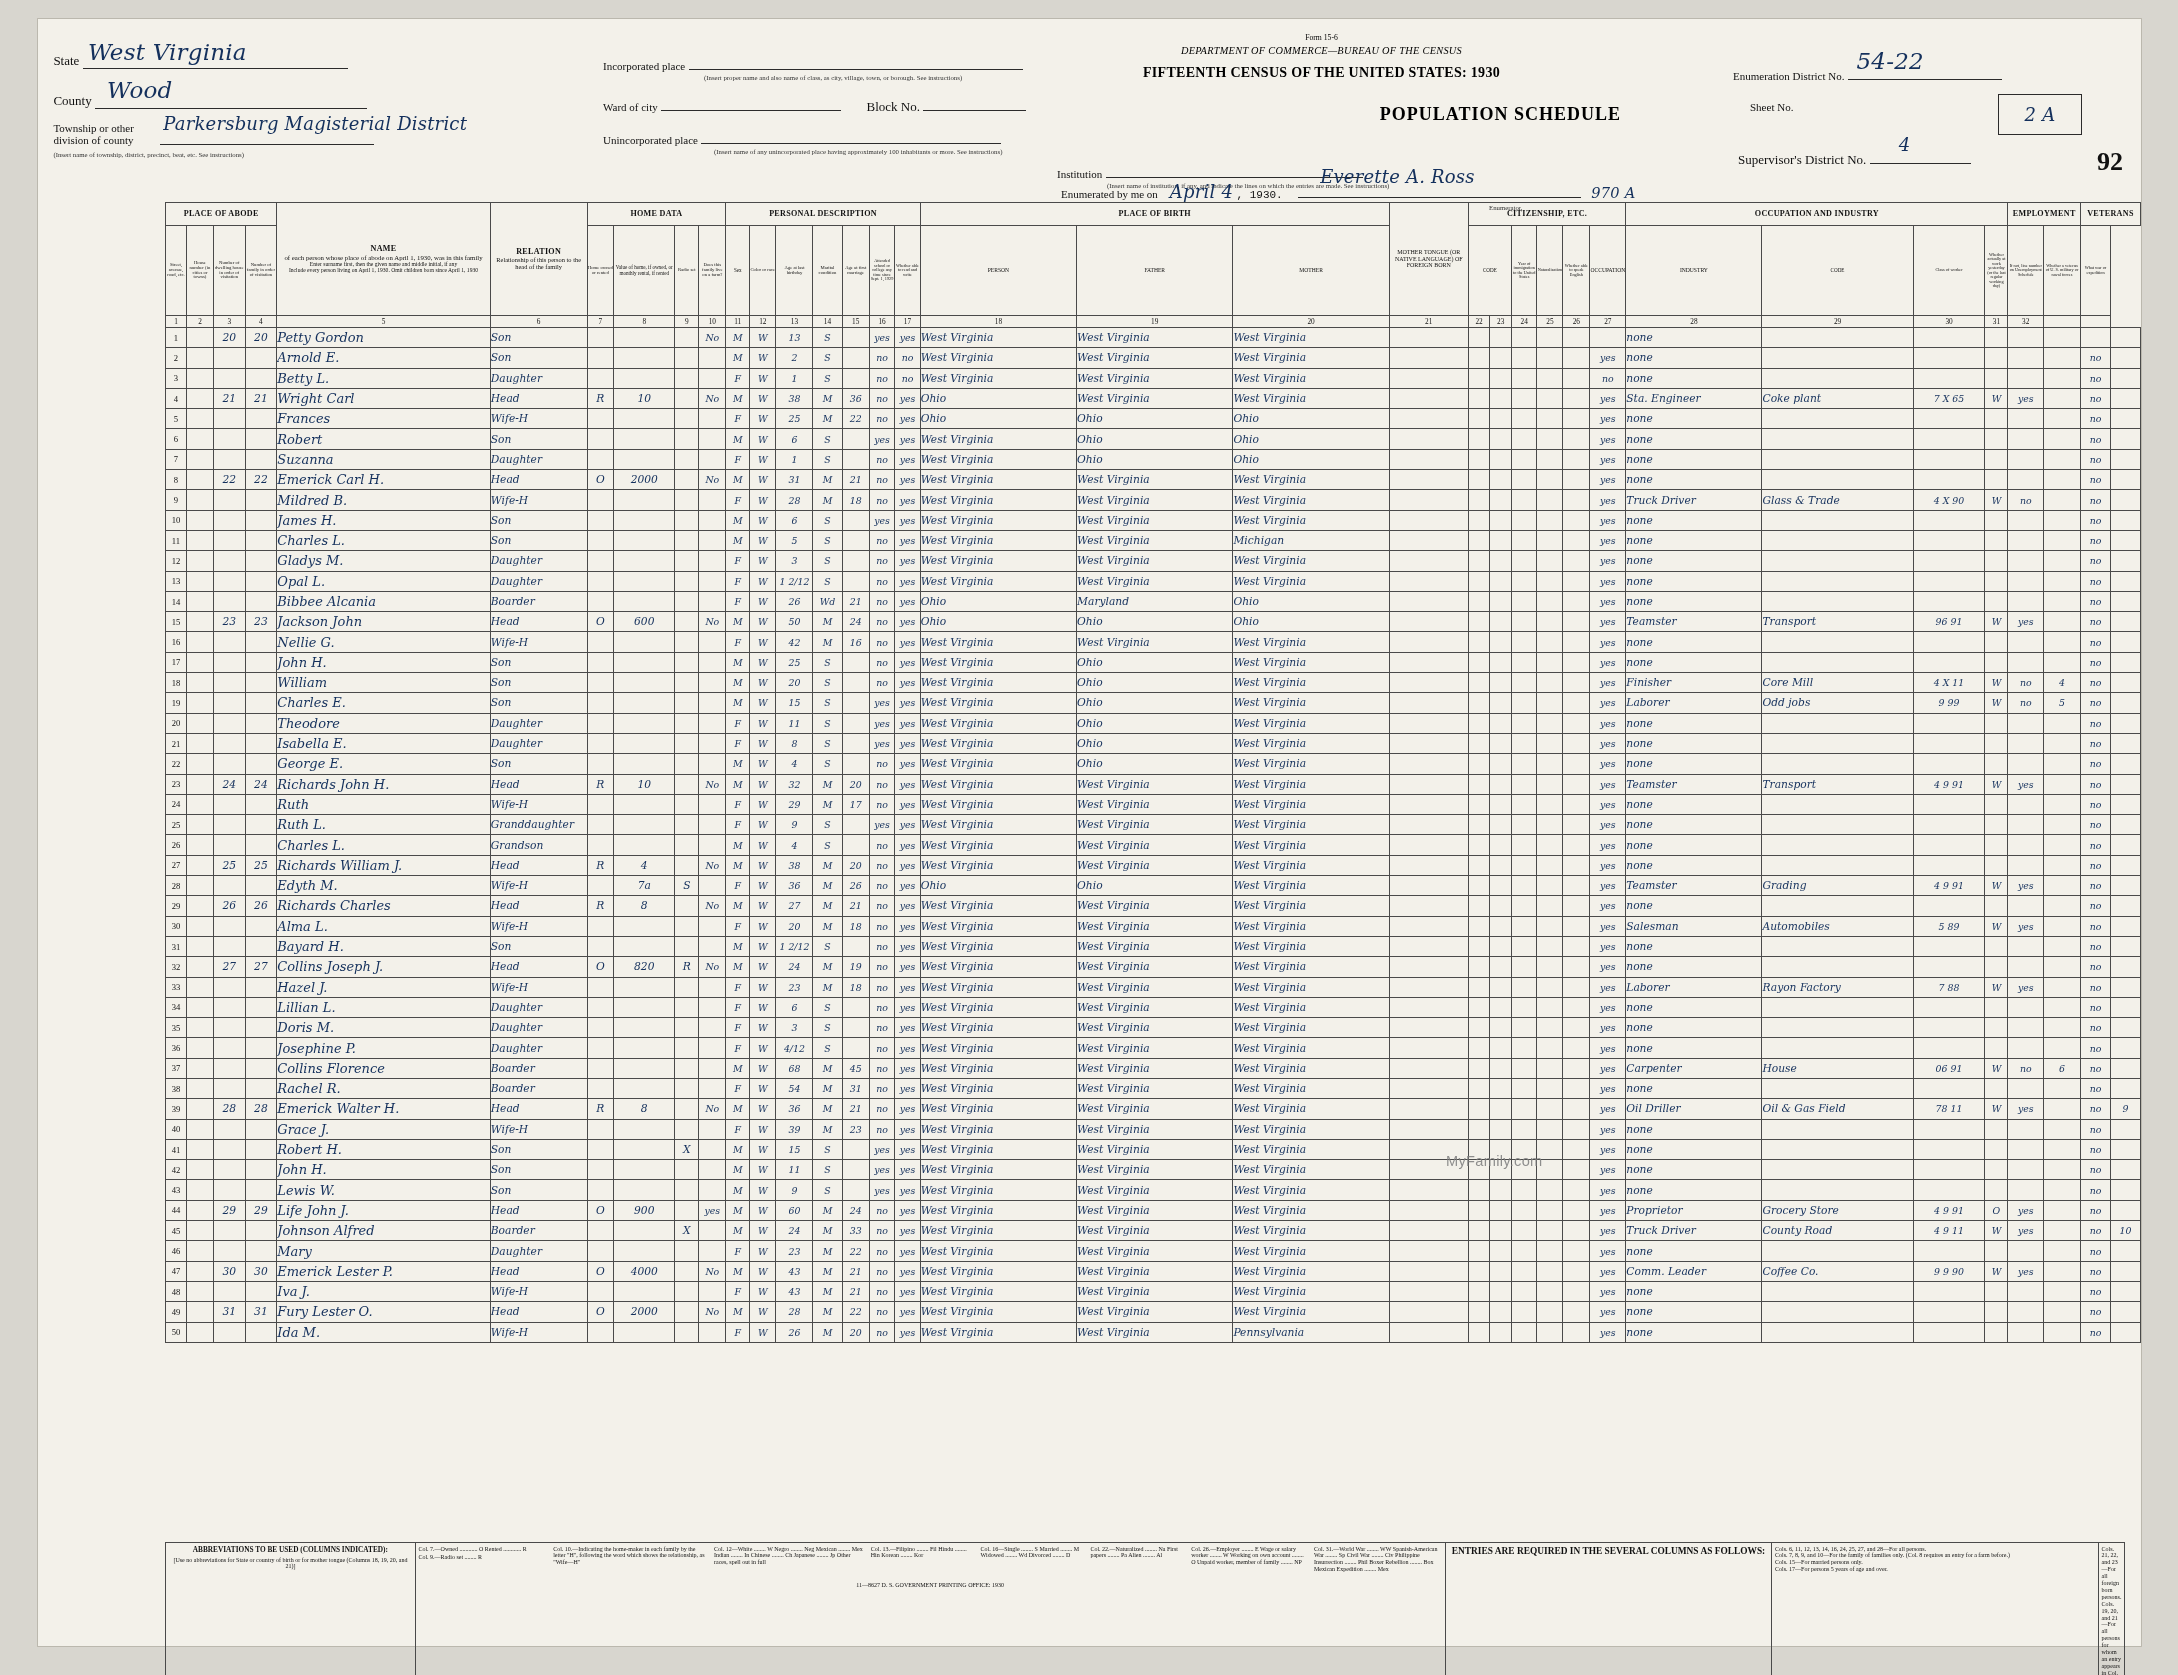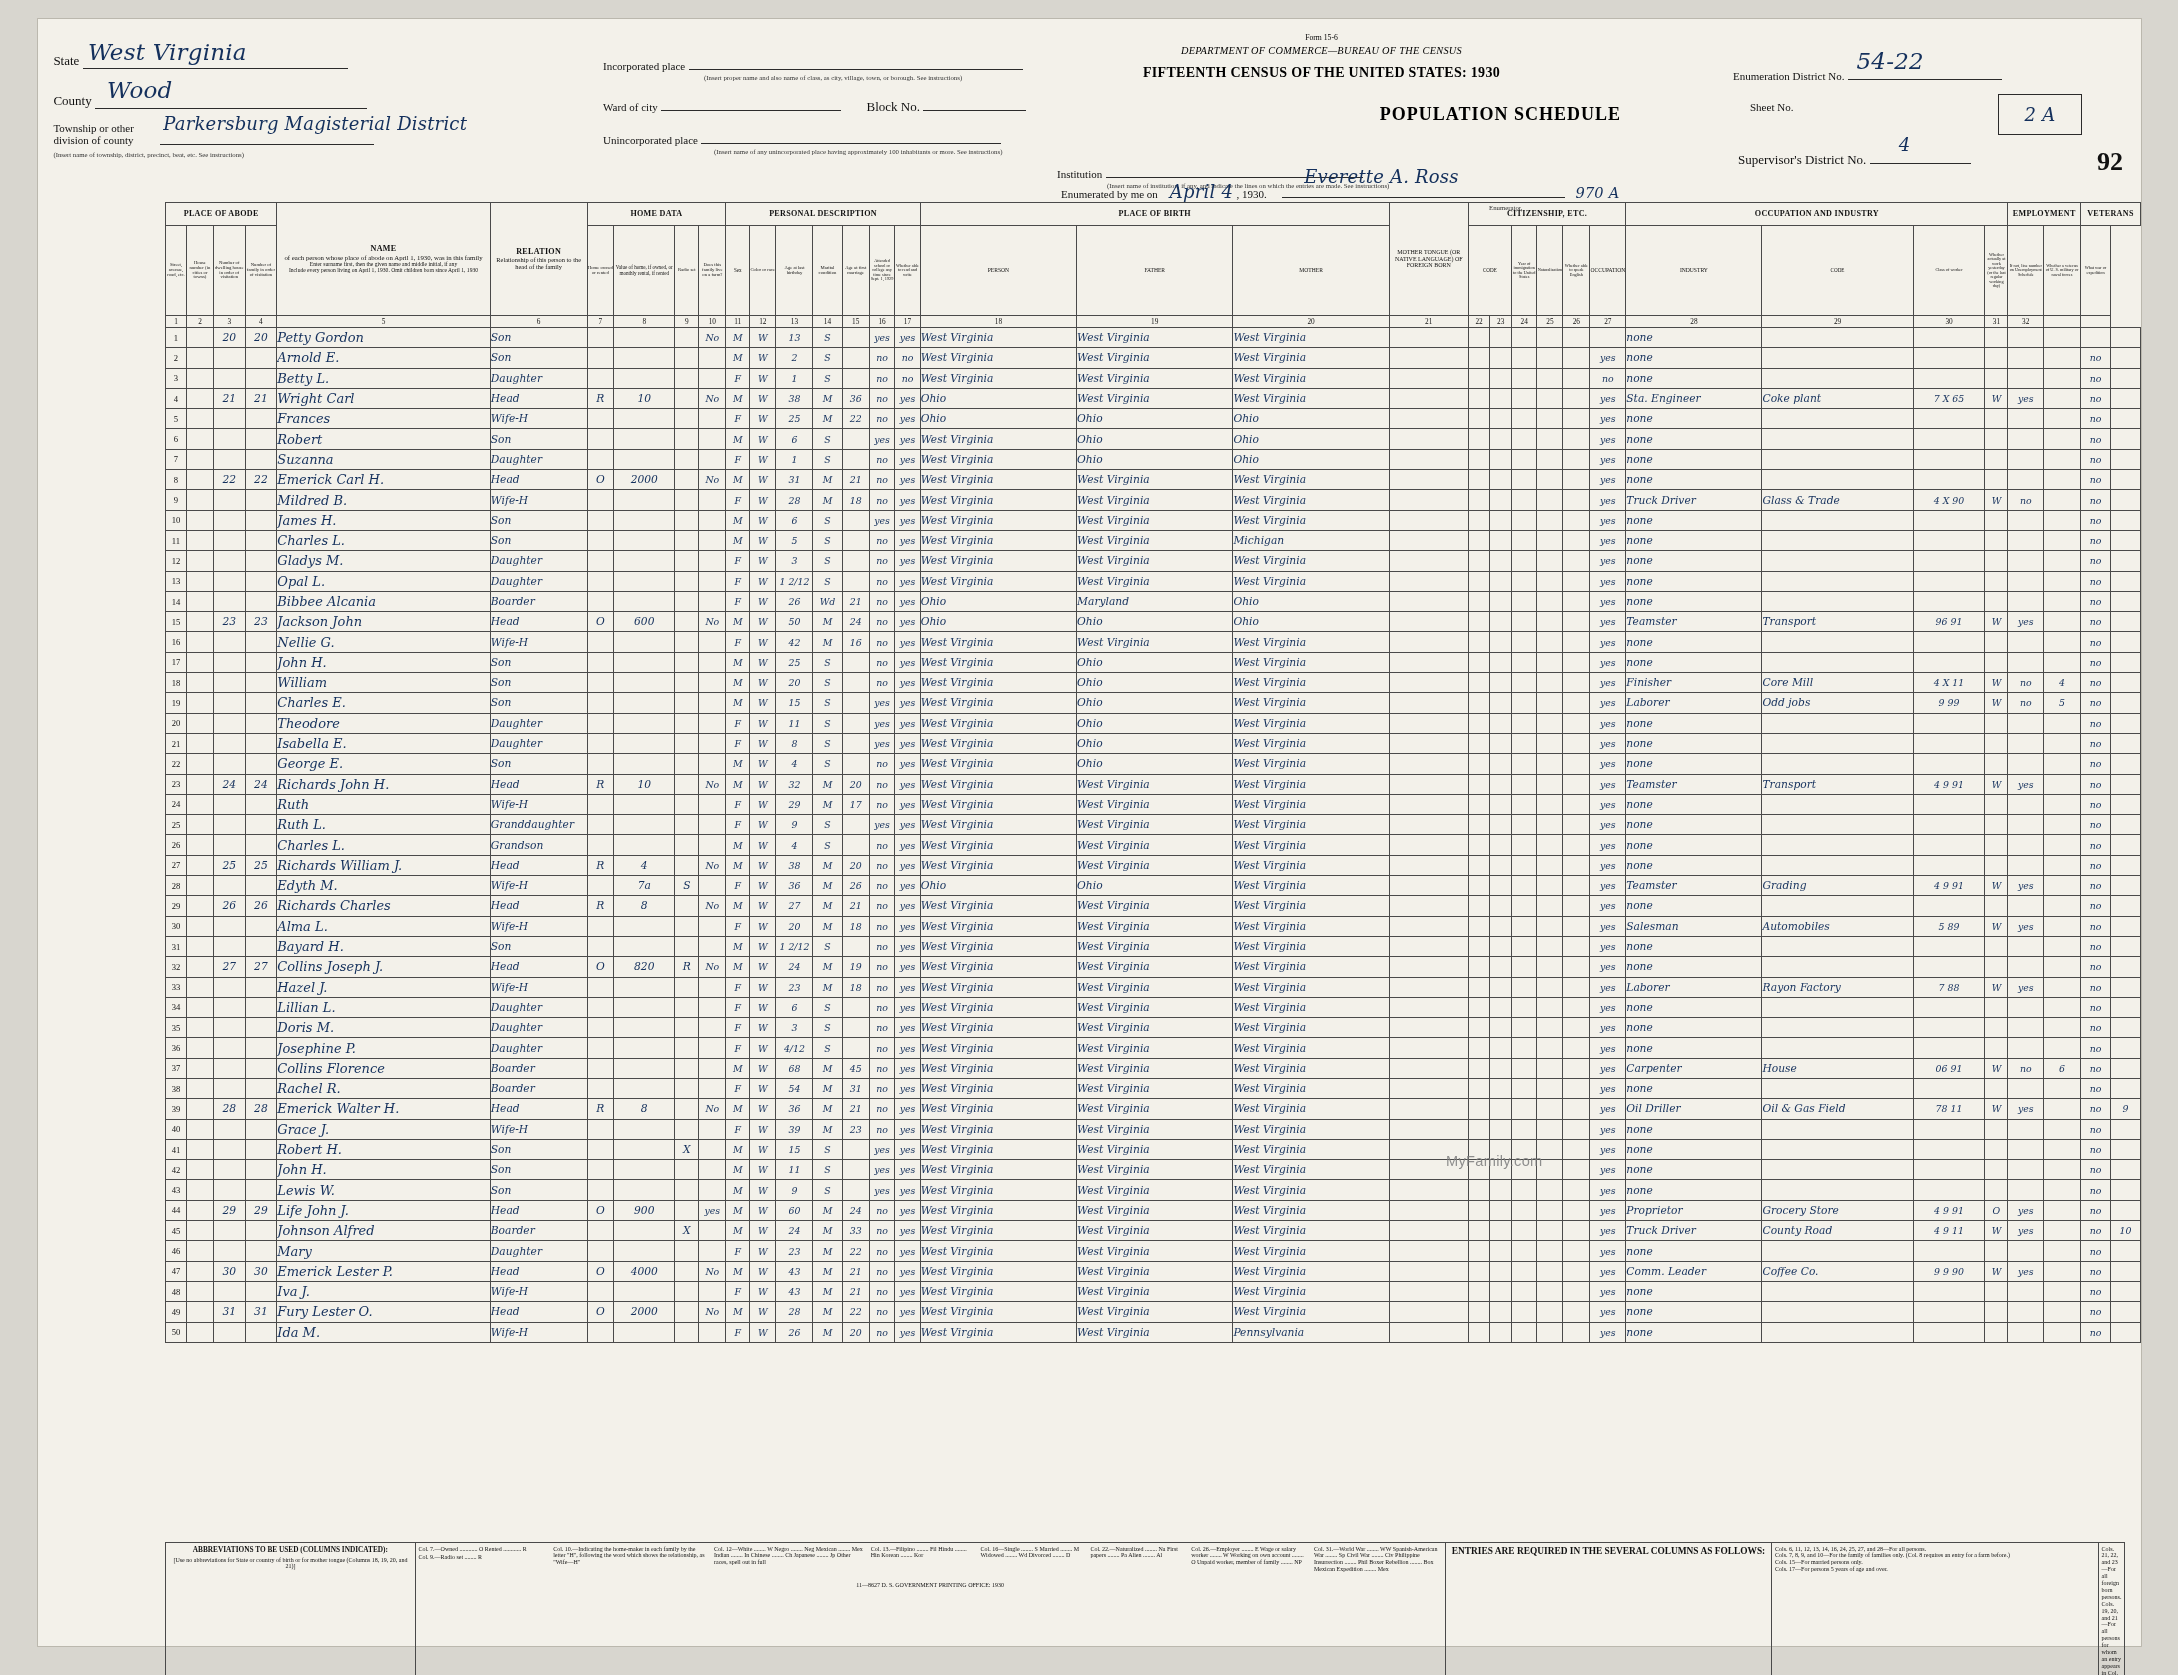--- a/index.html
+++ b/index.html
@@ -138,21 +138,21 @@
         <span class="lbl" style="font-size:13px;">Supervisor's District No.</span>
         <span class="ul" style="width:101px;height:19px;position:relative;display:inline-block;">
           <span class="hand hand-md" style="position:absolute;left:29px;top:-10.3px;">4</span>
         </span>
       </div>
       <div class="bigpage" style="left:2059px;top:128px;">92</div>
 
       <div style="position:absolute;left:1023px;top:159px;">
         <span class="lbl" style="font-size:11px;">Enumerated by me on</span>
         <span class="hand hand-md" style="margin-left:8.6px;">April 4</span>
-        <span class="lbl" style="font-size:11px;">, 1930.</span>
+        <span class="lbl" style="font-size:11px;font-family:Liberation Mono, monospace;">, 1930.</span>
         <span class="ul" style="width:283px;height:19px;position:relative;display:inline-block;margin-left:12px;">
           <span class="hand hand-md" style="position:absolute;left:22px;top:-12px;white-space:nowrap;">Everette A. Ross</span>
         </span>
         <span class="hand" style="font-size:14.6px;margin-left:6.8px;">970 A</span>
         <div class="tiny2" style="margin-left:428px;margin-top:1.7px;">Enumerator.</div>
       </div>
     </div>
 
     <table class="grid">
       <colgroup>

